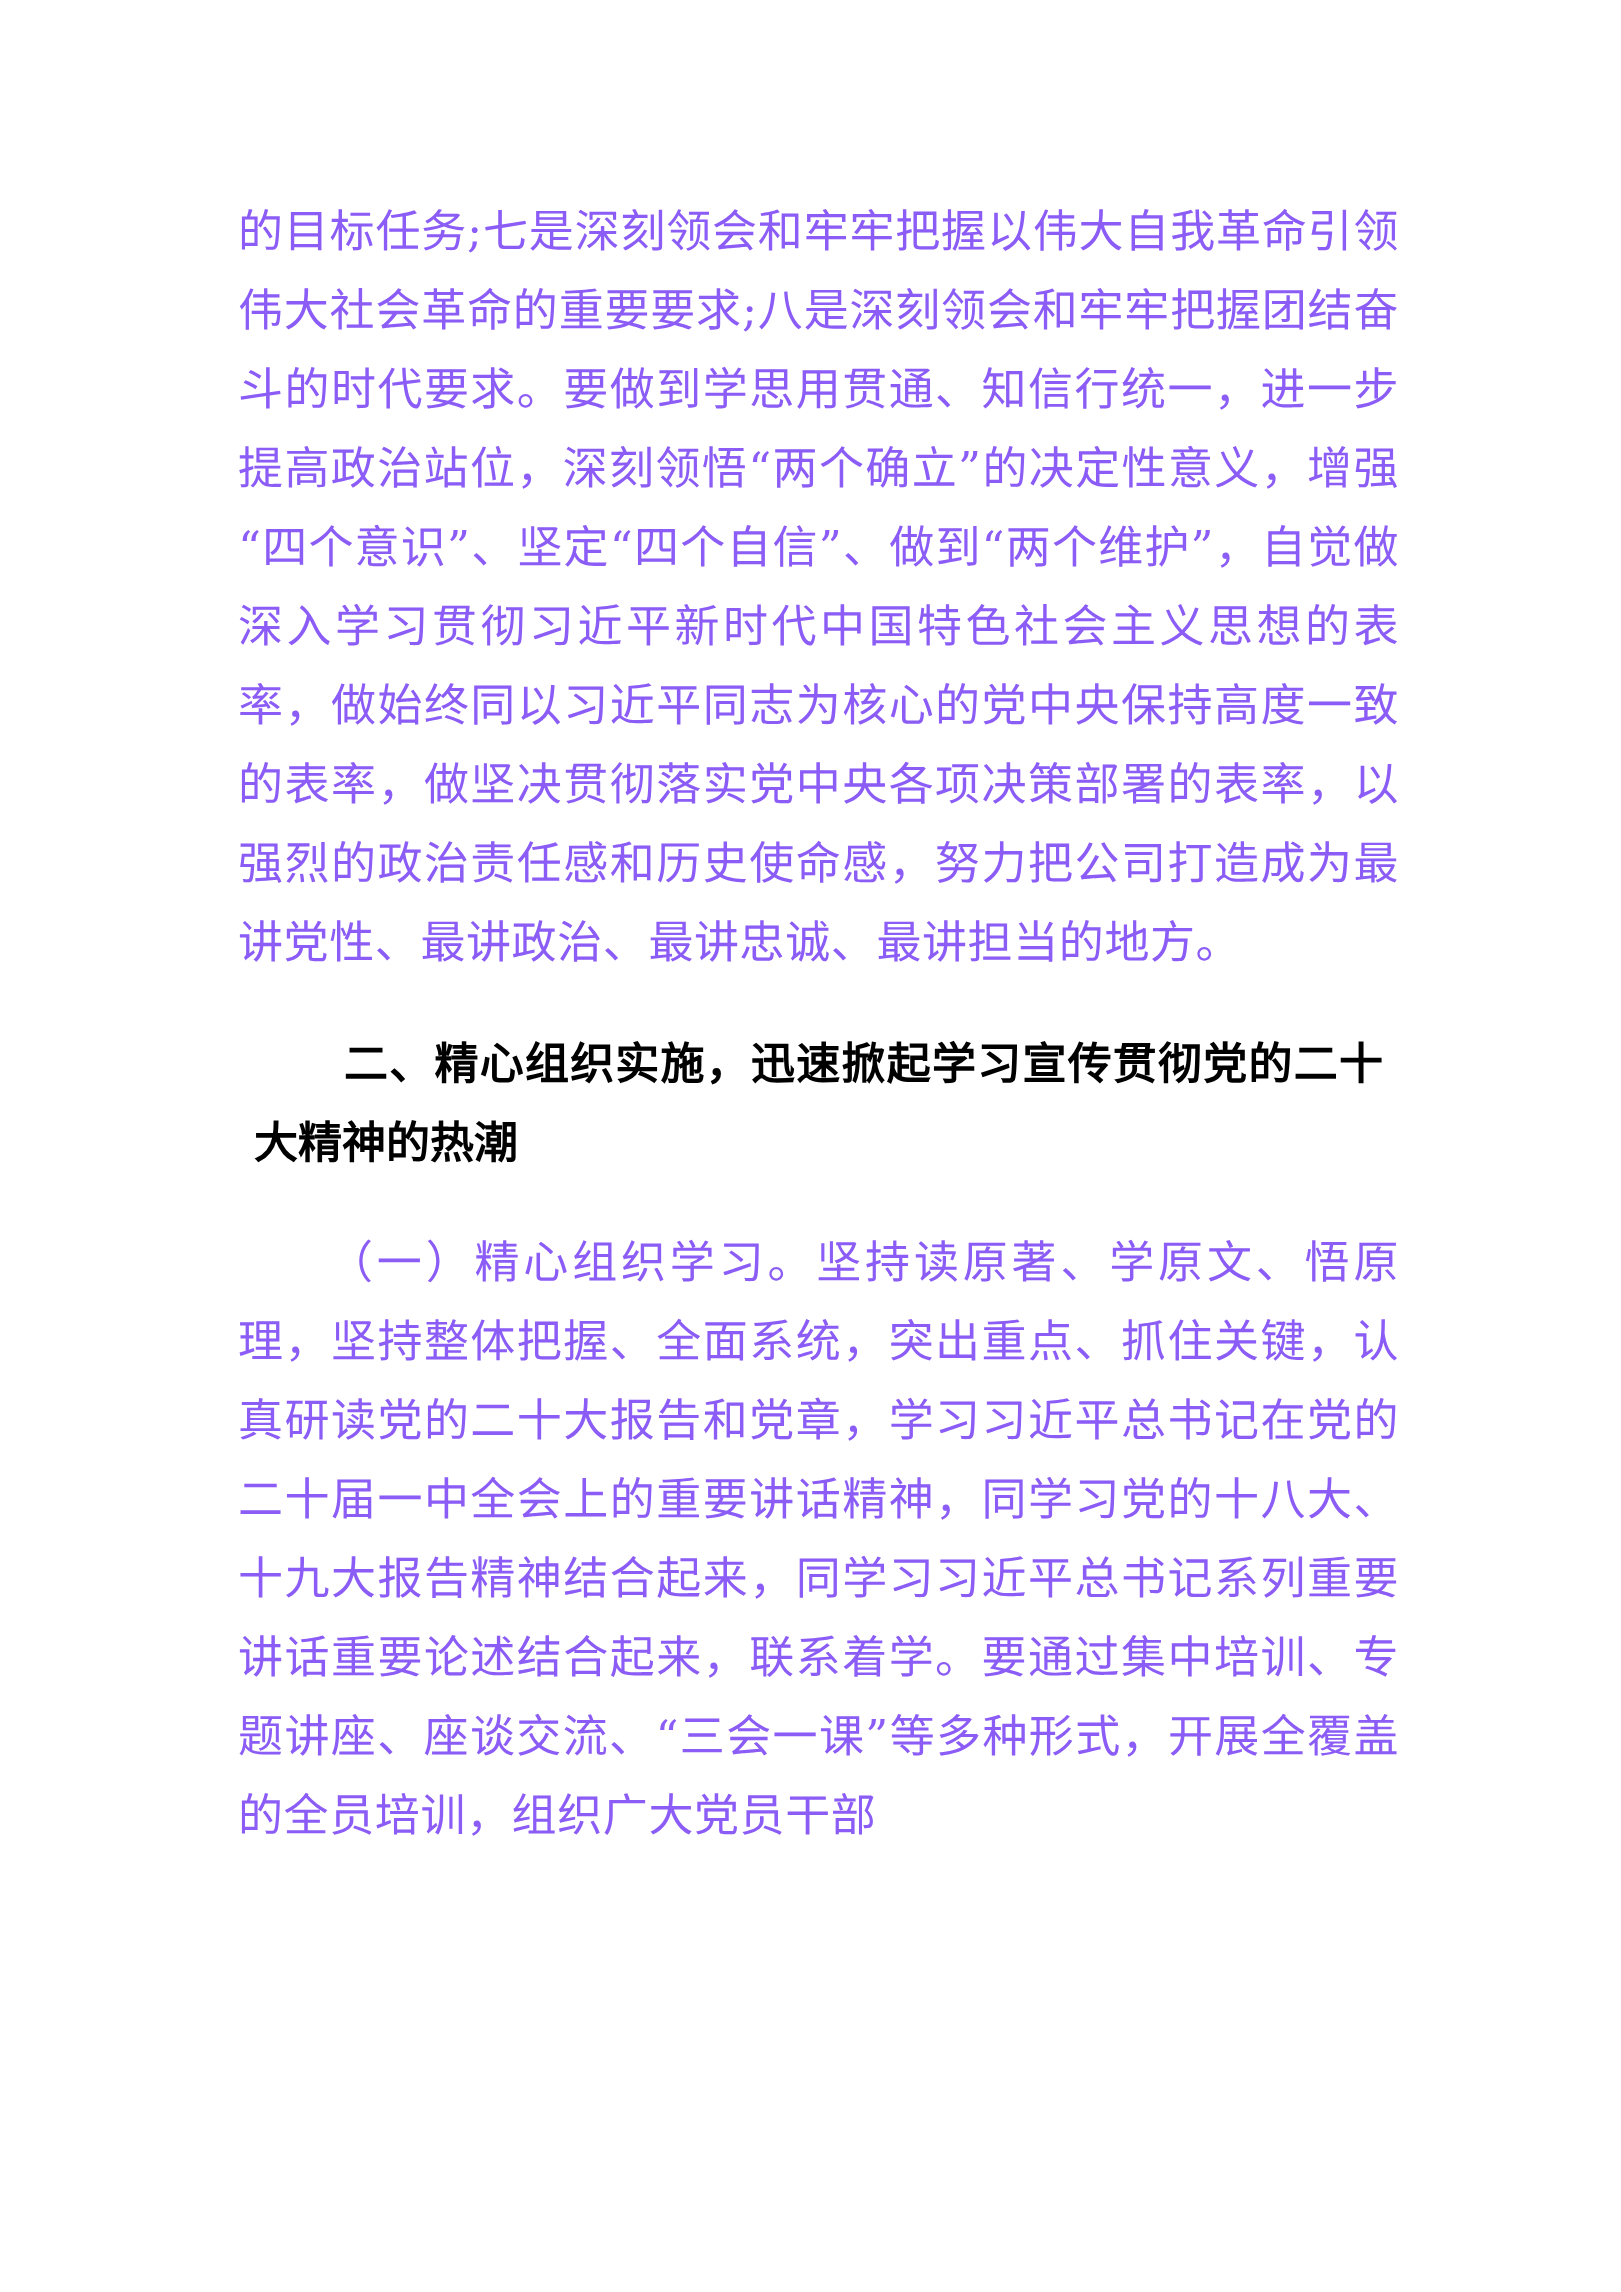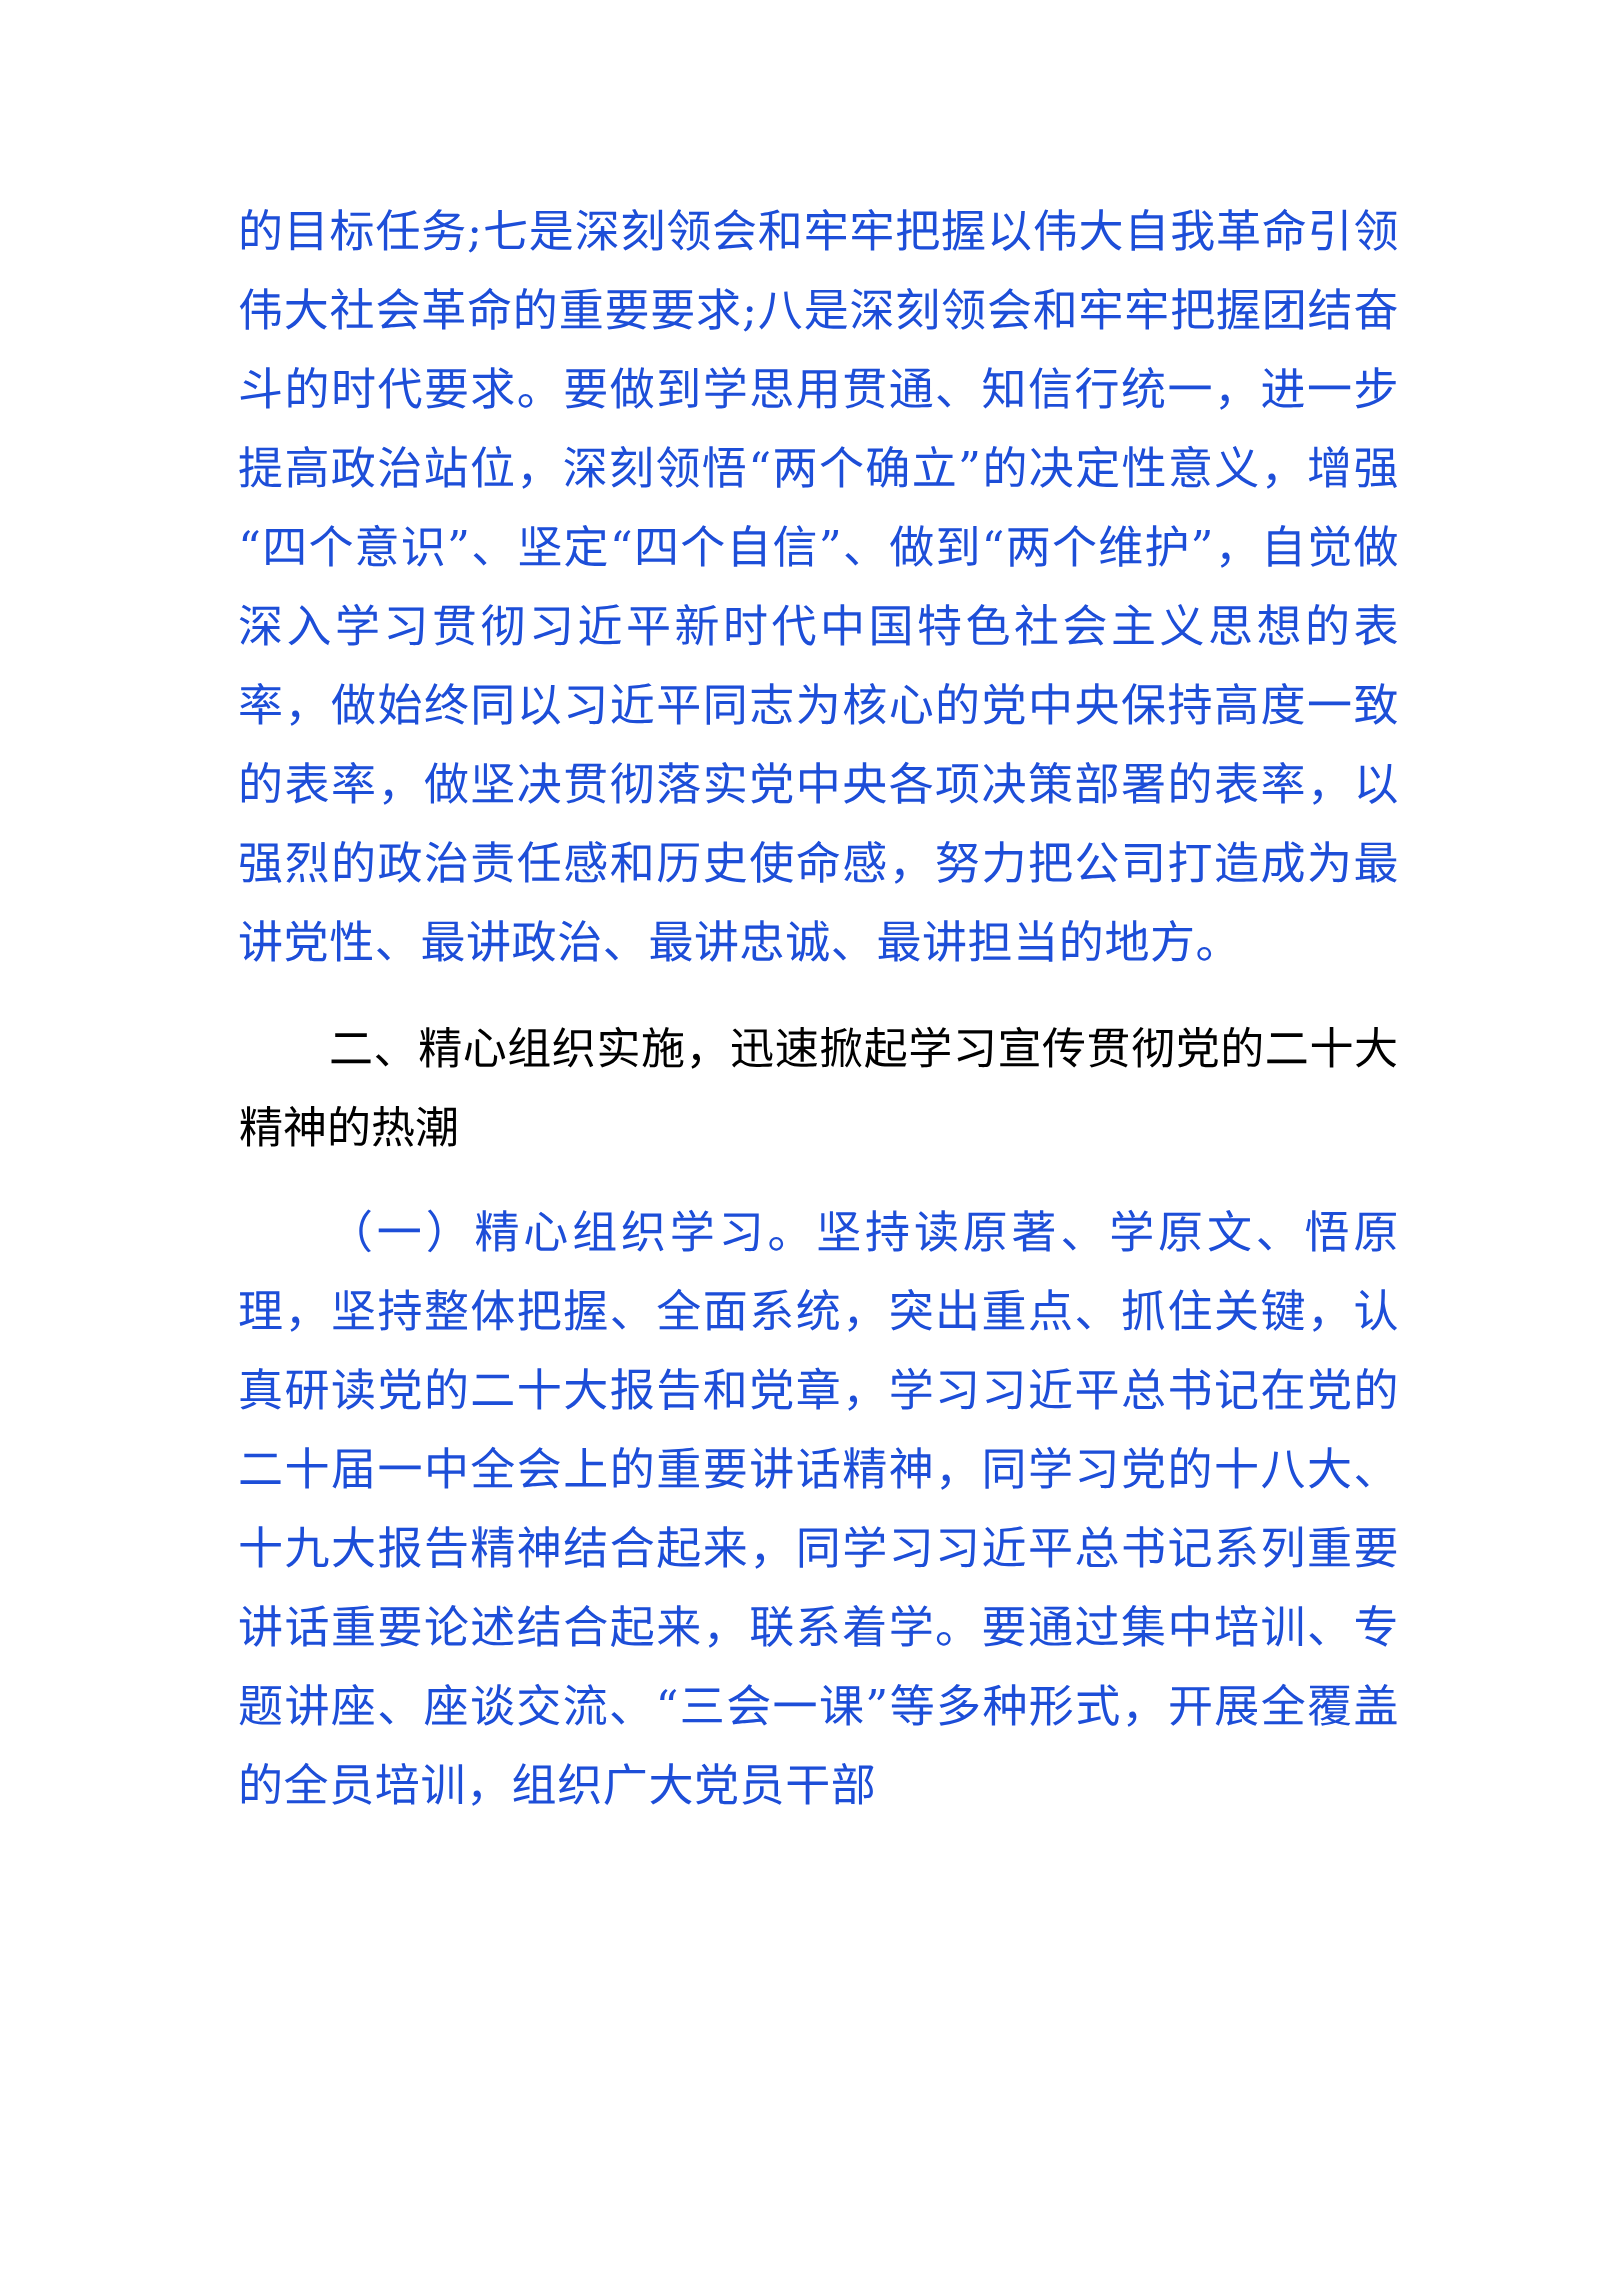--- a/index.html
+++ b/index.html
@@ -23,39 +23,39 @@
   .content {
     position: absolute;
     left: 238px;
     top: 192px;
     width: 1161px;
   }
   .para {
     font-family: "DejaVu Serif", "Liberation Serif", serif;
     font-size: 45px;
     line-height: 79px;
-    color: #1d4ed8;
+    color: #8b5cf6;
     text-align: justify;
     text-justify: inter-character;
     letter-spacing: 0.6px;
     margin: 0;
     word-break: break-all;
   }
   .para.indent {
     text-indent: 90px;
   }
   .heading {
     font-family: "DejaVu Sans", "Liberation Sans", sans-serif;
     font-size: 44px;
     line-height: 79px;
-    font-weight: normal;
+    font-weight: bold;
     color: #000000;
     text-align: justify;
     text-justify: inter-character;
-    margin: 1px;
+    margin: 16px;
     text-indent: 90px;
     word-break: break-all;
     letter-spacing: 0px;
   }
   .gap-before-heading { height: 25.5px; }
   .gap-after-heading  { height: 19.6px; }
   .gap-para           { height: 5.9px; }
 </style>
 </head>
 <body>

